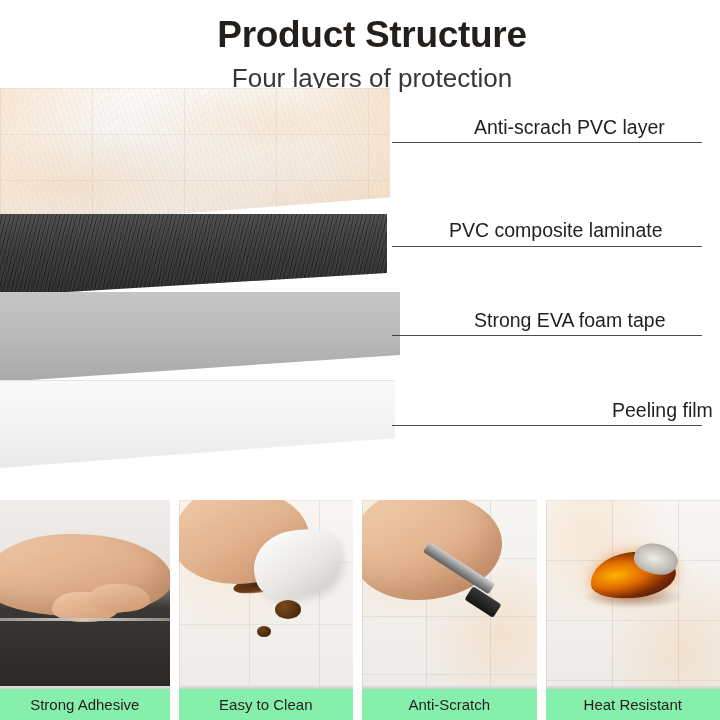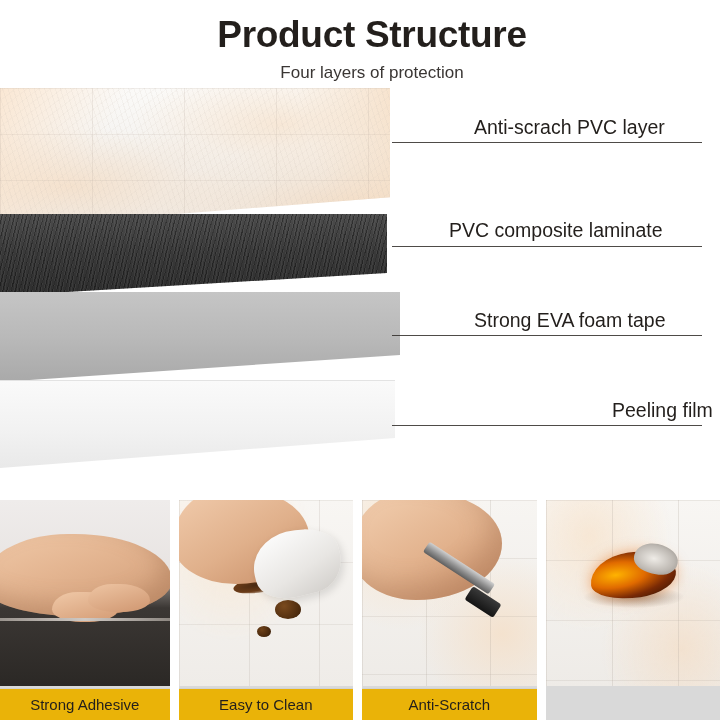--- a/index.html
+++ b/index.html
@@ -11,21 +11,21 @@
   }
   .page { position: relative; width: 720px; height: 720px; background: #ffffff; }
 
   
   .header { position: absolute; top: 0; left: 0; width: 720px; text-align: center; padding-left: 24px; }
   .title {
     font-size: 37px; font-weight: bold; color: #231f1c;
     letter-spacing: -0.3px; margin-top: 14px;
   }
   .subtitle {
-    font-size: 17px; color: #3a3634; margin-top: 7px; font-weight: 400;
+    font-size: 26px; color: #3a3634; margin-top: 7px; font-weight: 400;
   }
 
   
   .stack { position: absolute; top: 88px; left: 0; width: 668px; height: 400px; }
 
   .layer { position: absolute; }
 
   
   .layer-1 {
     left: 0; top: 0; width: 390px; height: 140px;
@@ -102,21 +102,21 @@
     position: absolute; left: 0; bottom: 0; width: 720px; height: 220px;
     display: flex; gap: 9px; padding: 0;
   }
   .feature {
     position: relative; width: 177px; height: 220px; overflow: hidden;
     background: #d9d9d9;
   }
   .feature:first-child { width: 172px; }
   .feature .caption {
     position: absolute; left: 0; right: 0; bottom: 0; height: 32px;
-    background: #eab308; color: #231f1c;
+    background: #86efac; color: #231f1c;
     font-size: 15px; display: flex; align-items: center; justify-content: center;
     border-top: 1px solid #d2d2d2;
   }
   .photo { position: absolute; inset: 0 0 34px 0; overflow: hidden; }
 
   
   .p1 {
     background:
       linear-gradient(180deg, #efeceb 0%, #e8e4e2 38%, #d9d4d1 44%, #6f6a66 49%, #3b3734 58%, #2b2825 100%);
   }
@@ -310,16 +310,17 @@
       <div class="caption">Anti-Scratch</div>
     </div>
 
     <div class="feature">
       <div class="photo p4">
         <div class="tilegrid"></div>
         <div class="shadow"></div>
         <div class="ember"></div>
         <div class="ash"></div>
       </div>
+      <div class="caption">Heat Resistant</div>
     </div>
 
   </div>
 </div>
 
 </body></html>

